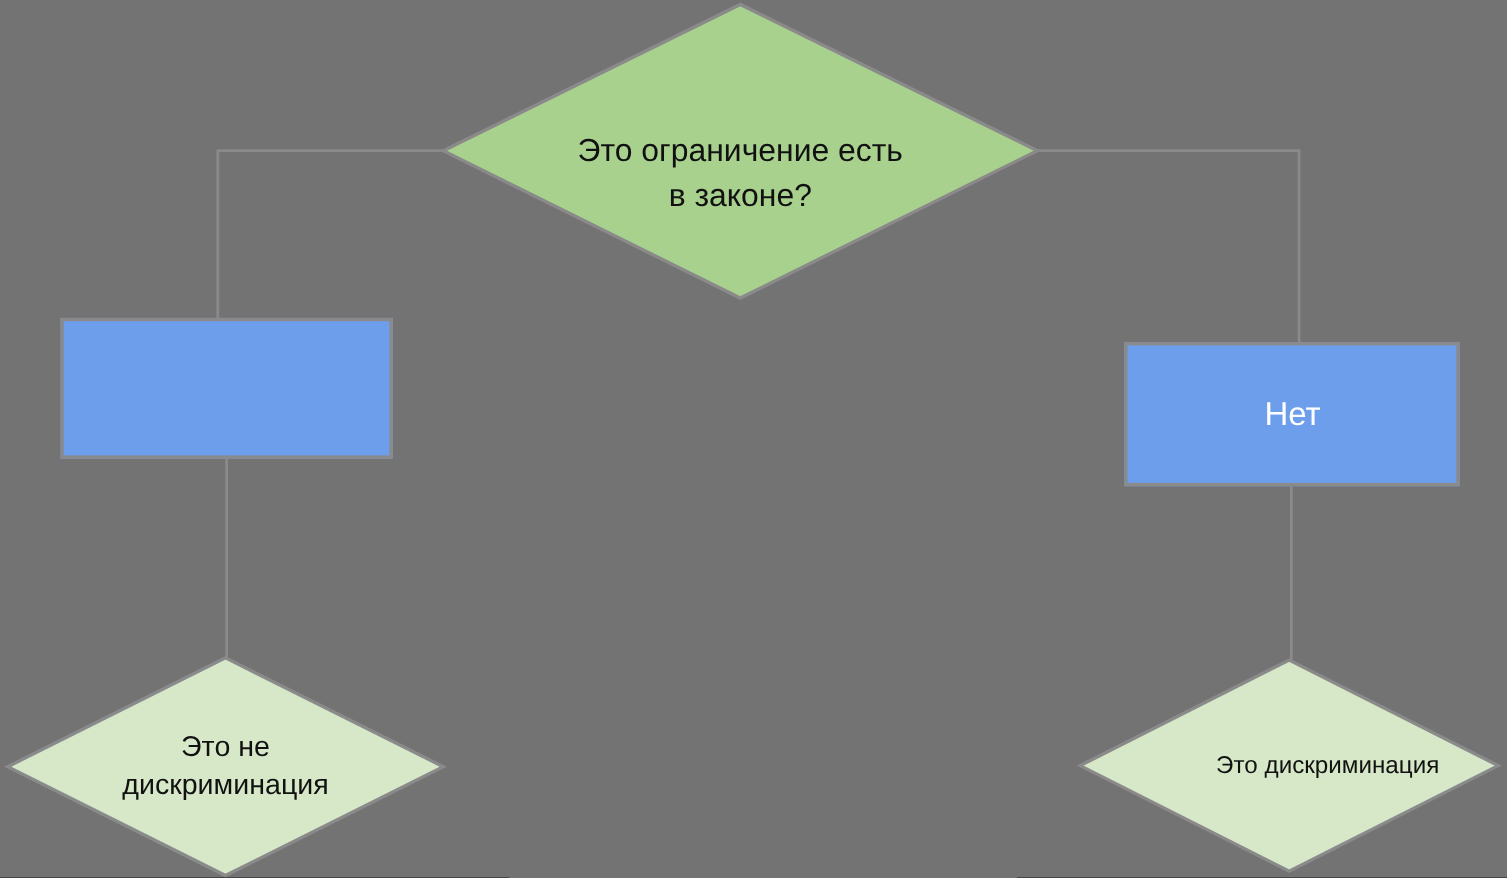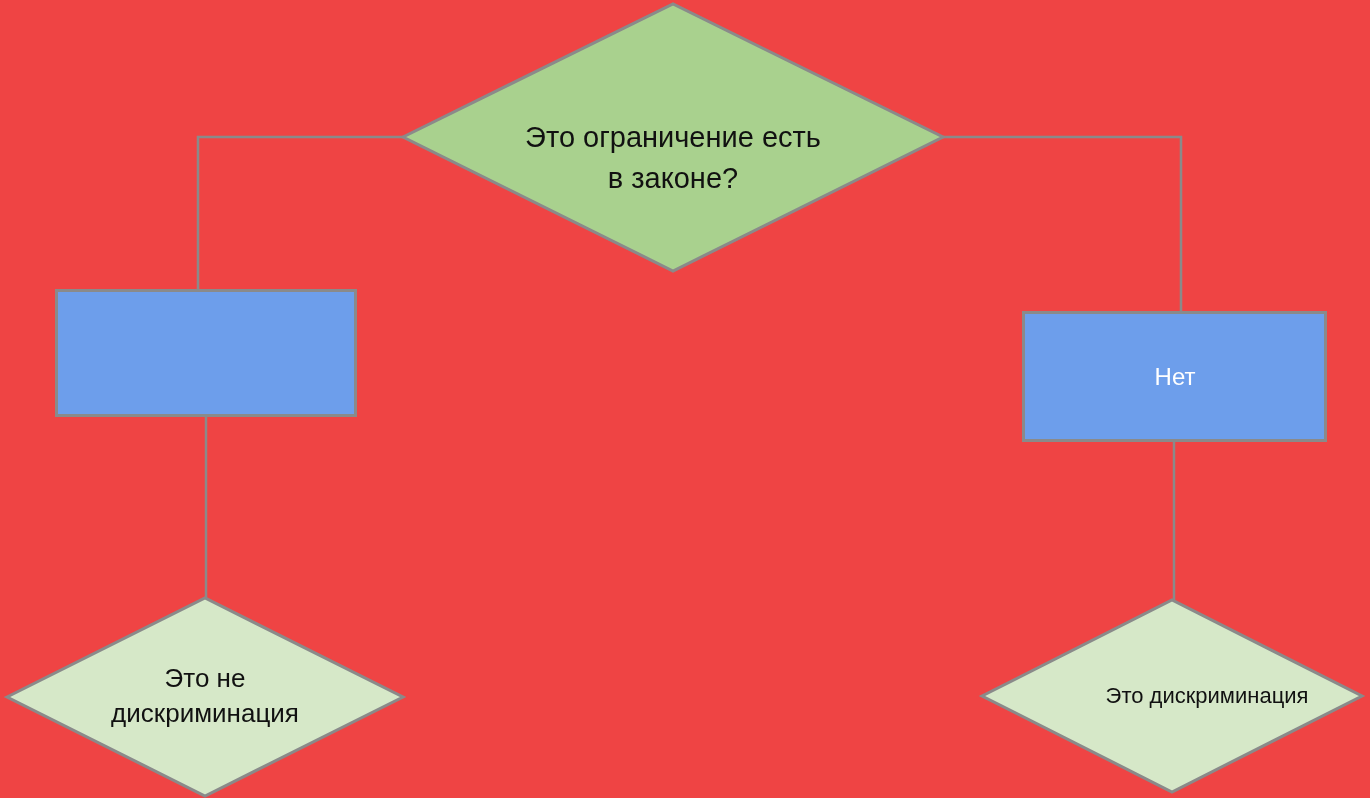--- a/index.html
+++ b/index.html
@@ -4,21 +4,21 @@
 <style>
   html, body {
     margin: 0;
     padding: 0;
     background: #000;
   }
   .canvas {
     position: relative;
     width: 1370px;
     height: 798px;
-    background: #ef4444;
+    background: #737373;
     overflow: hidden;
     font-family: "Liberation Sans", sans-serif;
   }
   .canvas svg {
     position: absolute;
     inset: 0;
     display: block;
   }
   .node-label {
     position: absolute;
@@ -39,21 +39,21 @@
     left: 206px;
     top: 353px;
     width: 280px;
     font-size: 30px;
     color: #ffffff;
   }
   .label-no {
     left: 1175px;
     top: 377px;
     width: 280px;
-    font-size: 24px;
+    font-size: 30px;
     color: #ffffff;
   }
   .label-notdisc {
     left: 205px;
     top: 696px;
     width: 320px;
     font-size: 26px;
     line-height: 1.35;
     color: #111;
   }

